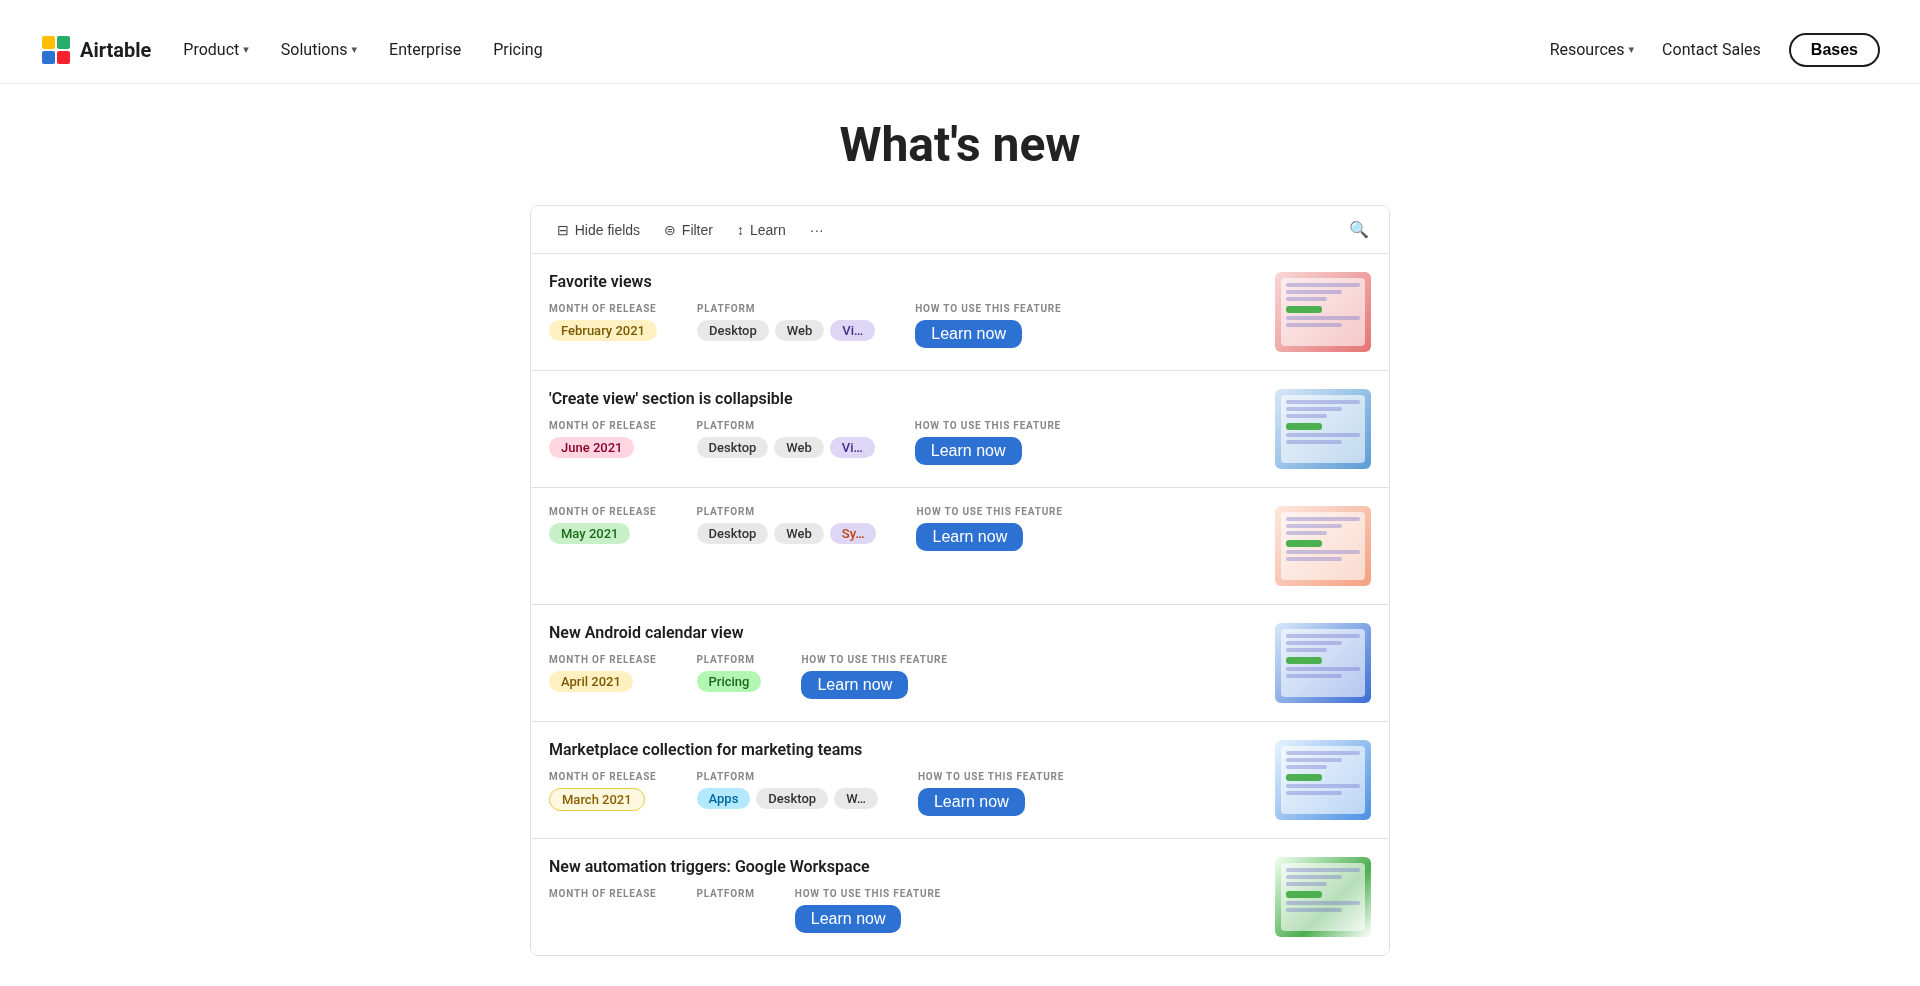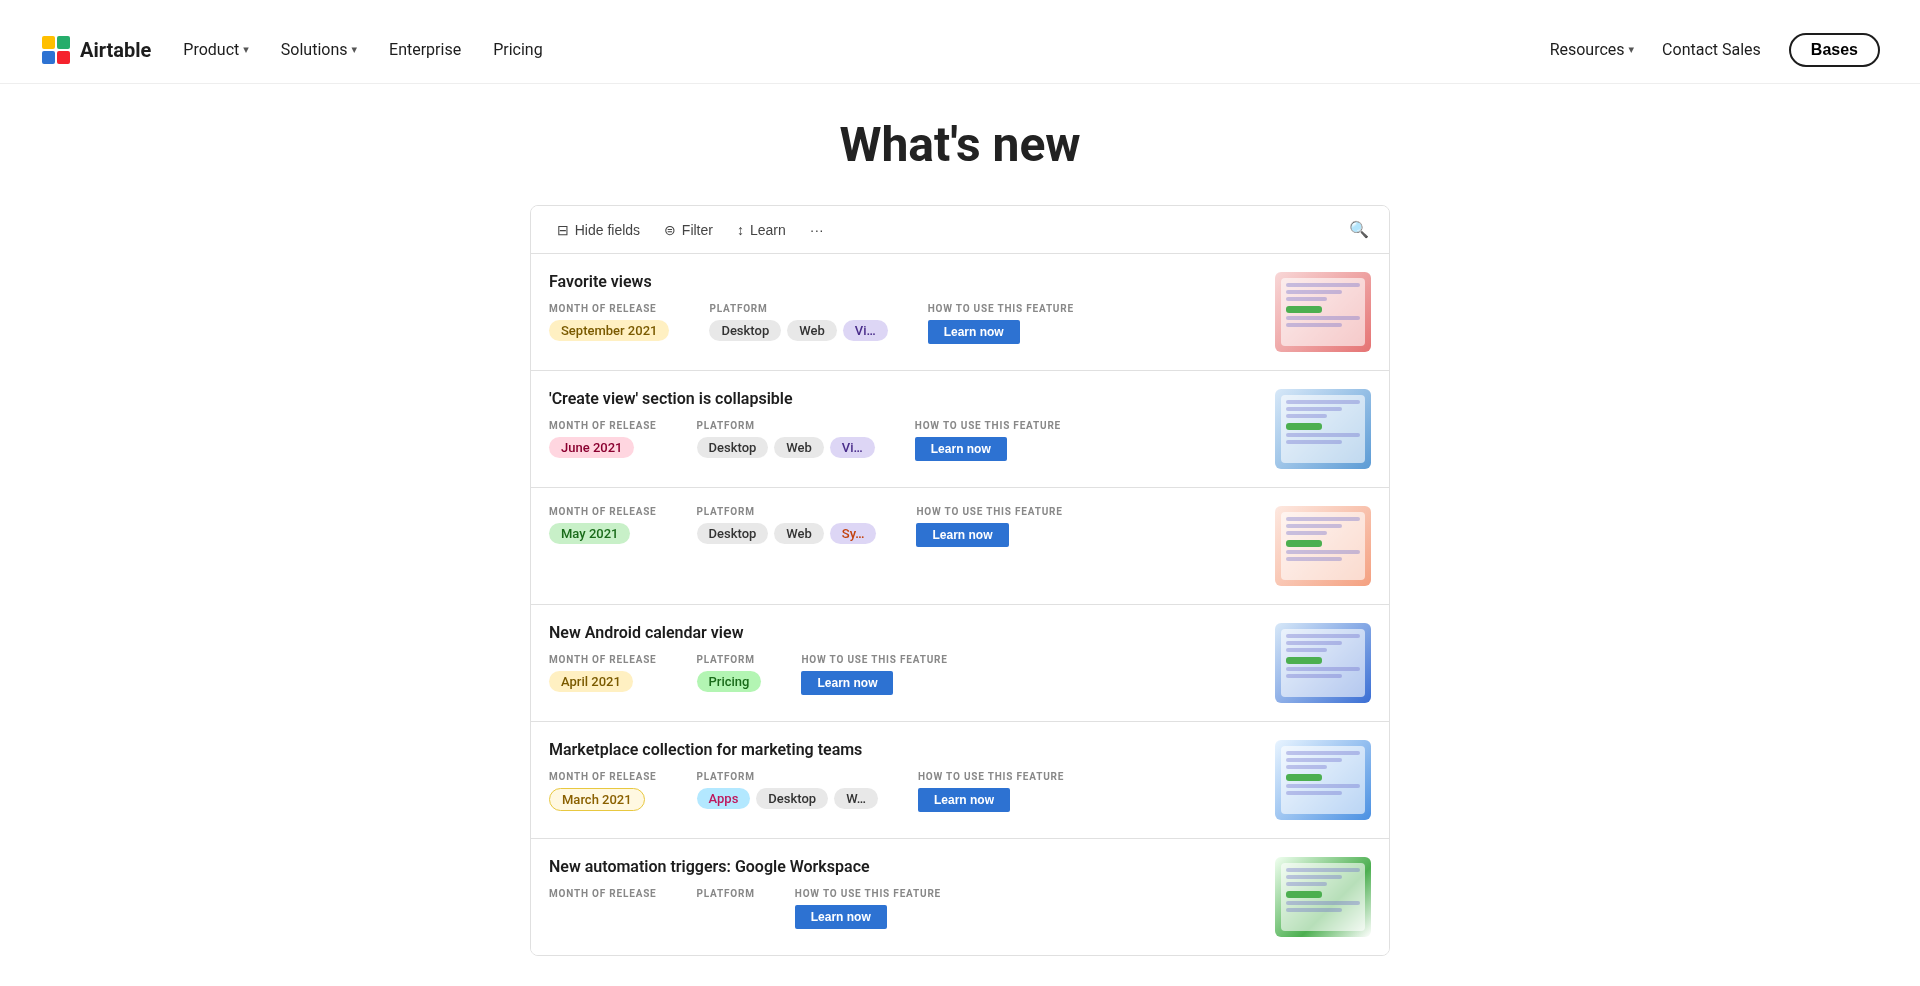--- a/index.html
+++ b/index.html
@@ -77,26 +77,26 @@
       white-space: nowrap;
     }
     .tag-month { background: #fff0c2; color: #7a5a00; }
     .tag-month.june { background: #ffd6e0; color: #8b0030; }
     .tag-month.may { background: #c8f0c8; color: #1a6b1a; }
     .tag-month.april { background: #fff0c2; color: #7a5a00; }
     .tag-month.march { background: #fff8e1; color: #8a6000; border: 1.5px solid #e8c840; }
     .tag-platform-desktop { background: #e8e8e8; color: #333; }
     .tag-platform-web { background: #e8e8e8; color: #333; }
     .tag-platform-android { background: #b3f5b3; color: #1a6b1a; }
-    .tag-platform-apps { background: #b3e8ff; color: #be185d; }
+    .tag-platform-apps { background: #b3e8ff; color: #0369a1; }
     .tag-platform-sync { background: #ddd6f5; color: #c2410c; }
     .tag-platform-vid { background: #ddd6f5; color: #4a2d8b; }
     .tag-learn {
       background: #2d72d2; color: #fff;
-      border-radius: 2px; padding: 5px 16px; font-size: 12px; font-weight: 700;
+      border-radius: 10px; padding: 5px 16px; font-size: 16px; font-weight: 400;
       cursor: pointer; border: none; white-space: nowrap;
     }
 
     .feature-thumb {
       width: 96px; min-width: 96px; height: 80px;
       border-radius: 6px; overflow: hidden; margin-left: 18px;
       background: #f0f0f0; display: flex; align-items: center; justify-content: center;
     }
 
     
@@ -188,21 +188,21 @@
     </div>
 
     <div id="features-list">
         <div class="feature-row">
     <div class="feature-content">
       <div class="feature-title">Favorite views</div>
       <div class="feature-meta">
         <div class="meta-group">
           <div class="meta-label">MONTH OF RELEASE</div>
           <div class="tags">
-                  <span class="tag tag-month">September 2021</span>
+                  <span class="tag tag-month">February 2021</span>
                 </div>
         </div>
         <div class="meta-group">
           <div class="meta-label">PLATFORM</div>
           <div class="tags">
                   <span class="tag tag-platform-desktop">Desktop</span>
                   <span class="tag tag-platform-web">Web</span>
                   <span class="tag tag-platform-vid">Vi…</span>
                 </div>
         </div>

